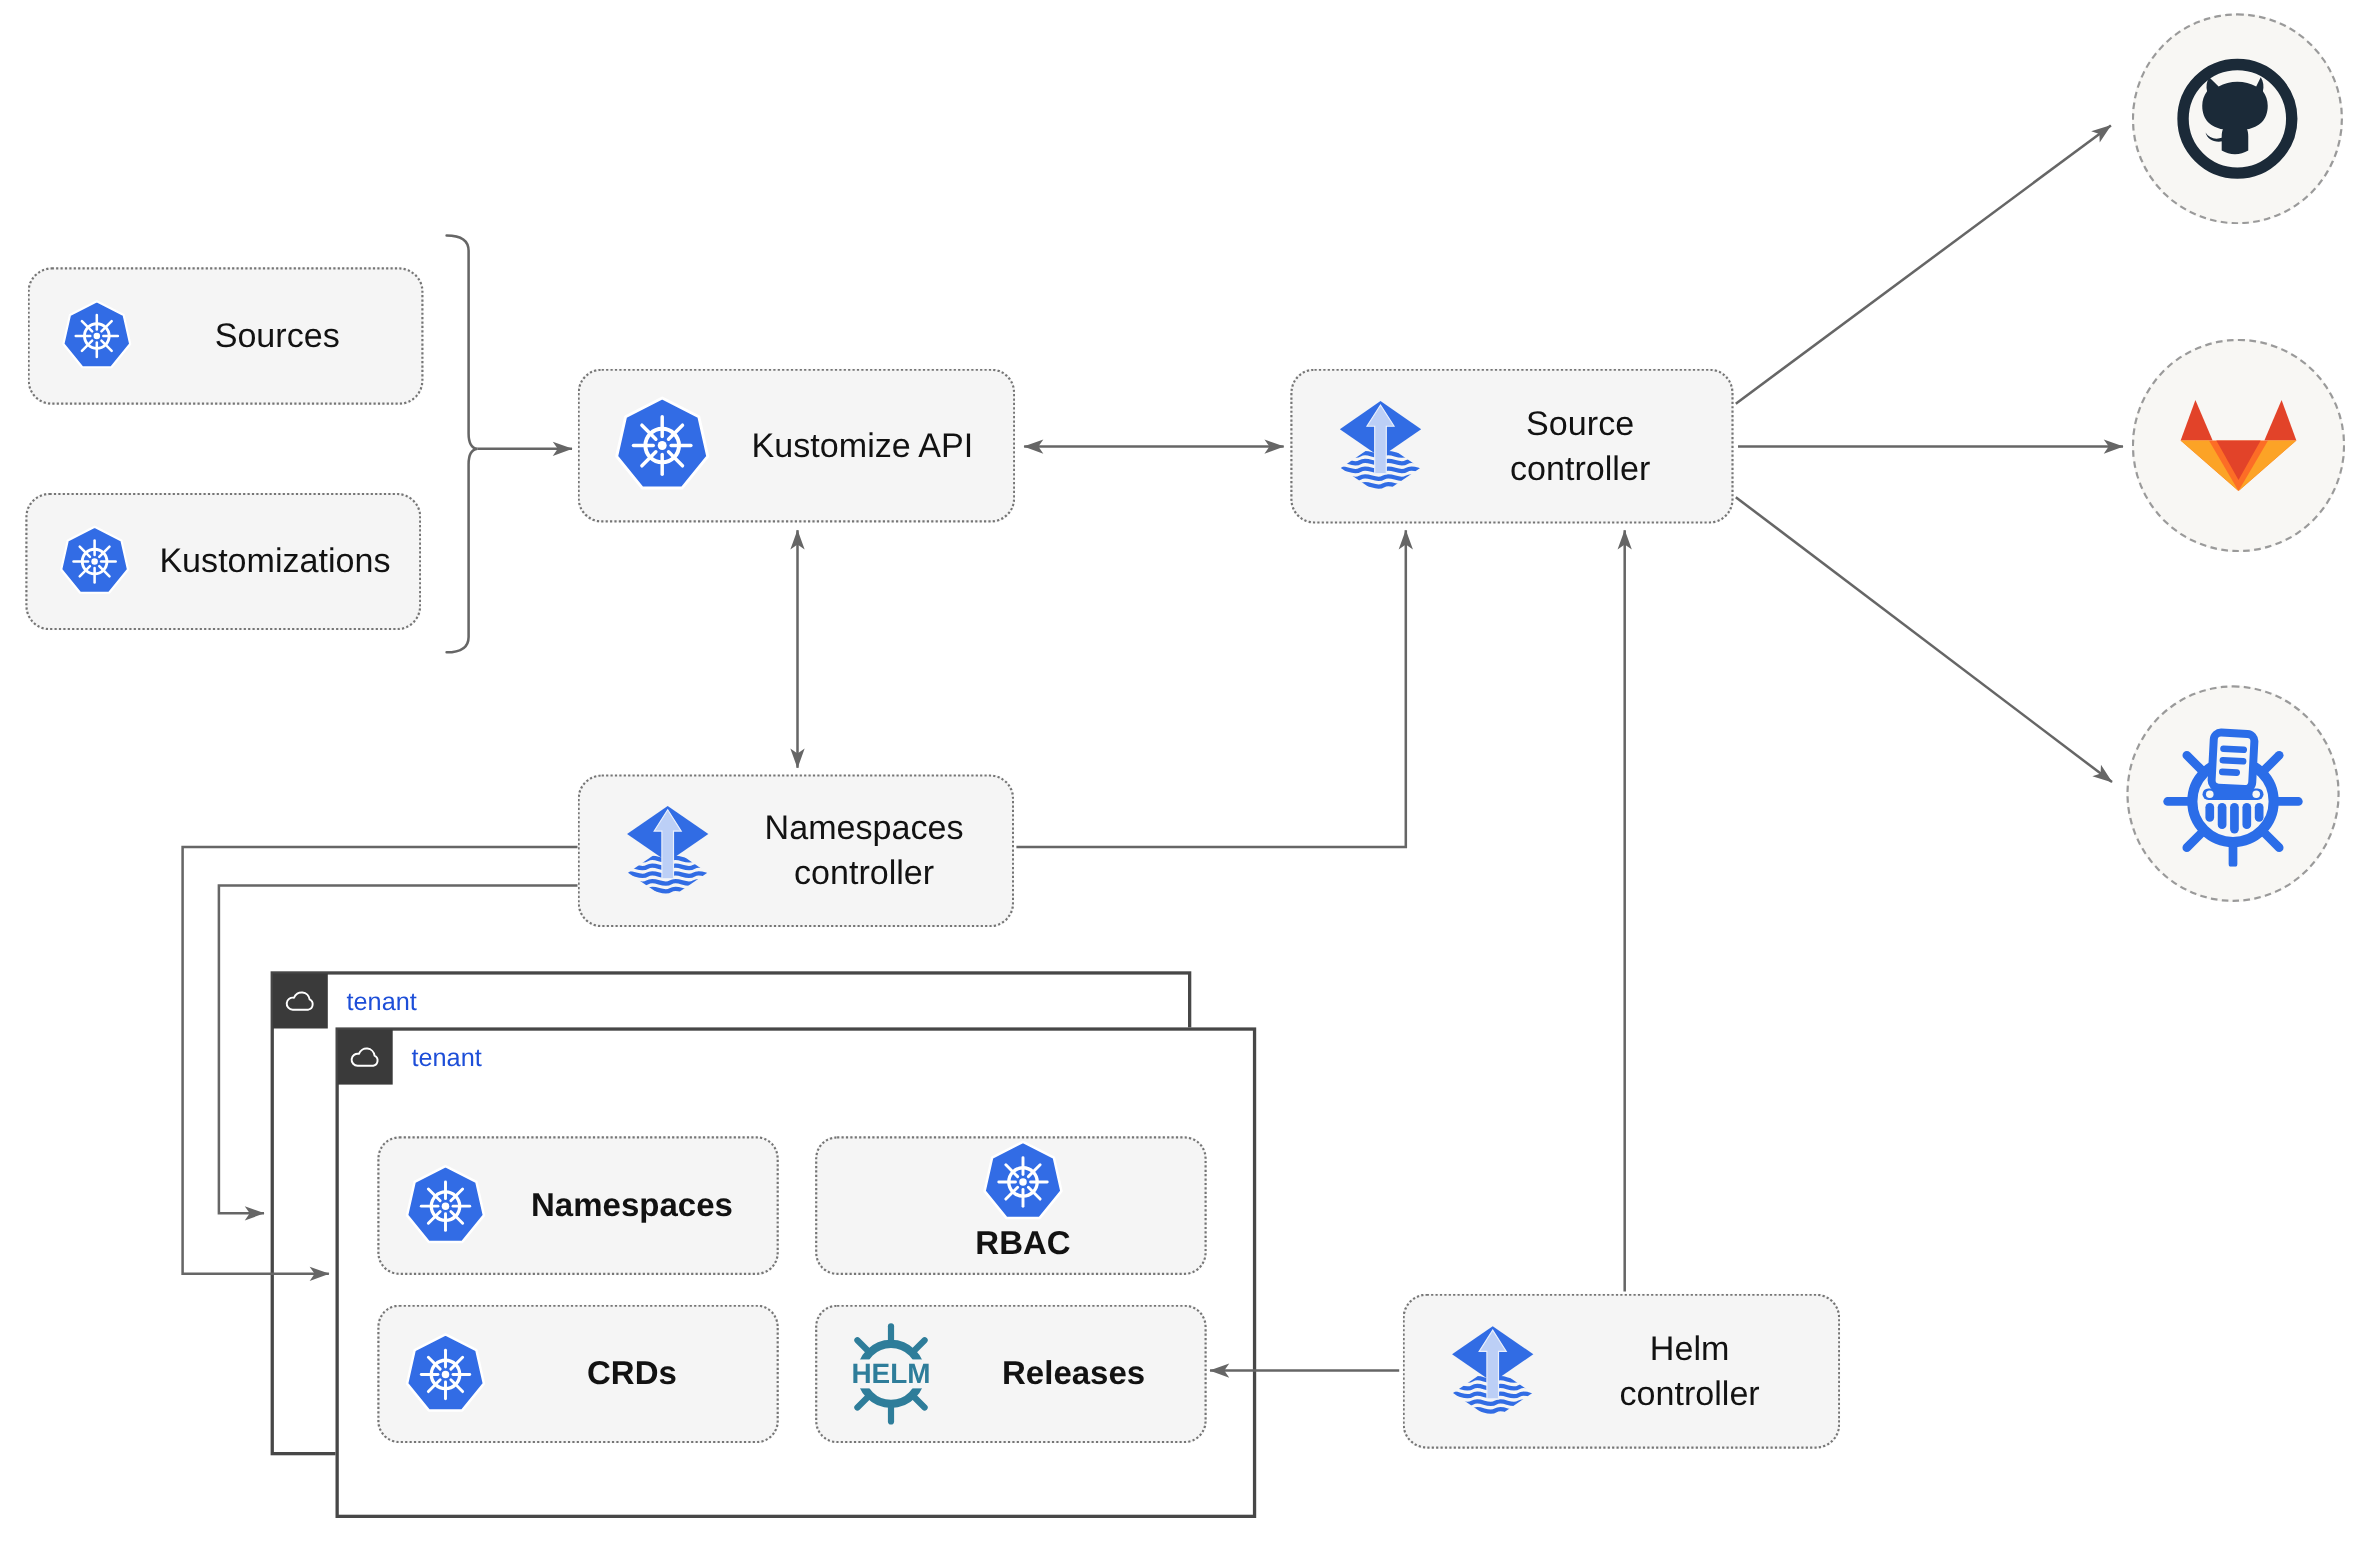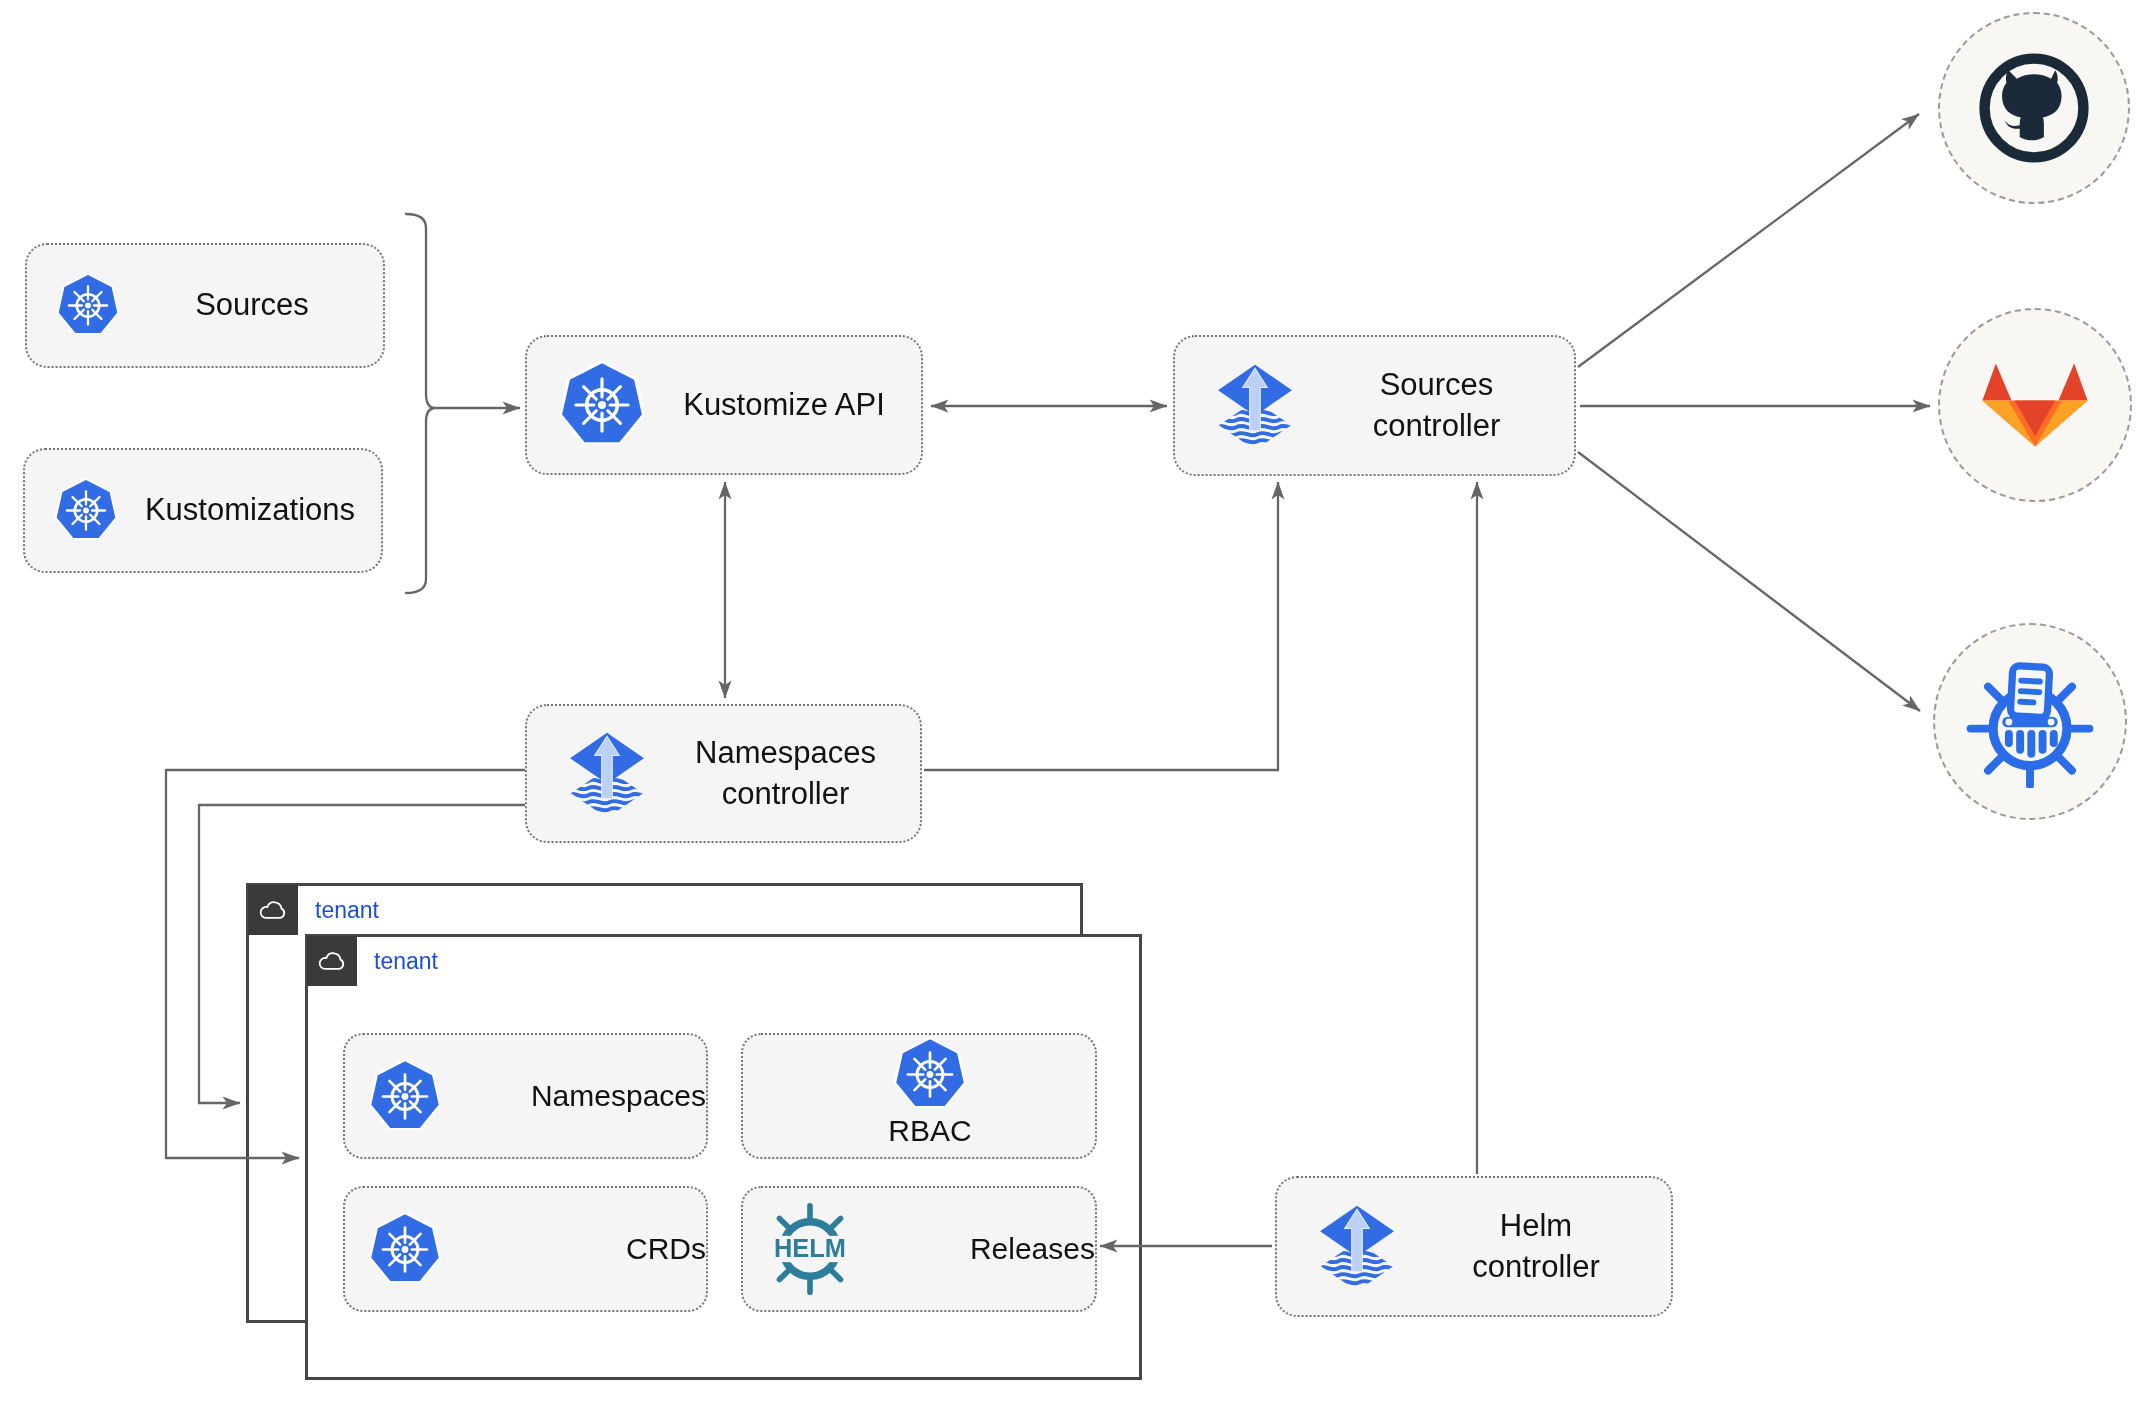--- a/index.html
+++ b/index.html
@@ -18,21 +18,21 @@
   
   .tenant{position:absolute;box-sizing:border-box;background:#ffffff;
           border:3px solid #474747;}
   .tenant-badge{position:absolute;left:-1px;top:-1px;width:50px;height:50px;
           background:#3A3A3A;display:flex;align-items:center;justify-content:center;}
   .tenant-label{position:absolute;left:66px;top:11px;font-size:23px;color:#1d4ed8;}
 
   .rbox{position:absolute;box-sizing:border-box;background:#F5F5F5;
         border:2px dotted #757575;border-radius:20px;
         display:flex;align-items:center;}
-  .rbox .lbl{flex:1;text-align:right;font-size:30px;color:#121212;}
+  .rbox .lbl{flex:1;text-align:center;font-size:30px;color:#121212;font-weight:bold;}
 
   
   .endpoint{position:absolute;box-sizing:border-box;border:2.5px dashed #9a9a9a;
         border-radius:50%;background:#F8F7F4;display:flex;align-items:center;
         justify-content:center;z-index:3;}
 
   #wires{position:absolute;left:0;top:0;z-index:4;pointer-events:none;}
   svg{display:block;}
 </style>
 </head>
@@ -227,21 +227,21 @@
     <div class="lbl">Kustomize API</div>
   </div>
 
   <div class="node stack" style="left:1173px;top:335px;width:403px;height:141px;padding-left:36px;">
     <span class="icon-wrap">
       <svg width="88" height="104">
           <use href="#sym-flux"></use>
         </svg>
       </span>
     <div class="lbl">
-      <span>Sources controller</span></div>
+      <span>Source controller</span></div>
   </div>
 
   <div class="node stack" style="left:525px;top:704px;width:397px;height:139px;padding-left:36px;">
     <span class="icon-wrap">
       <svg width="88" height="104">
           <use href="#sym-flux"></use>
         </svg>
       </span>
     <div class="lbl">
       <span>Namespaces controller</span></div>

